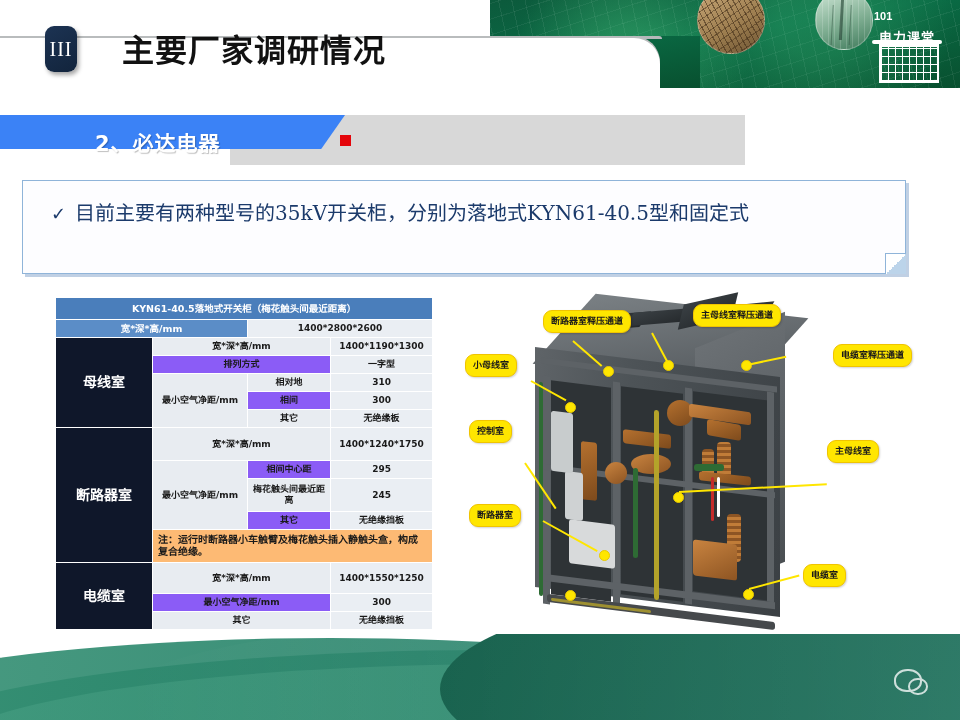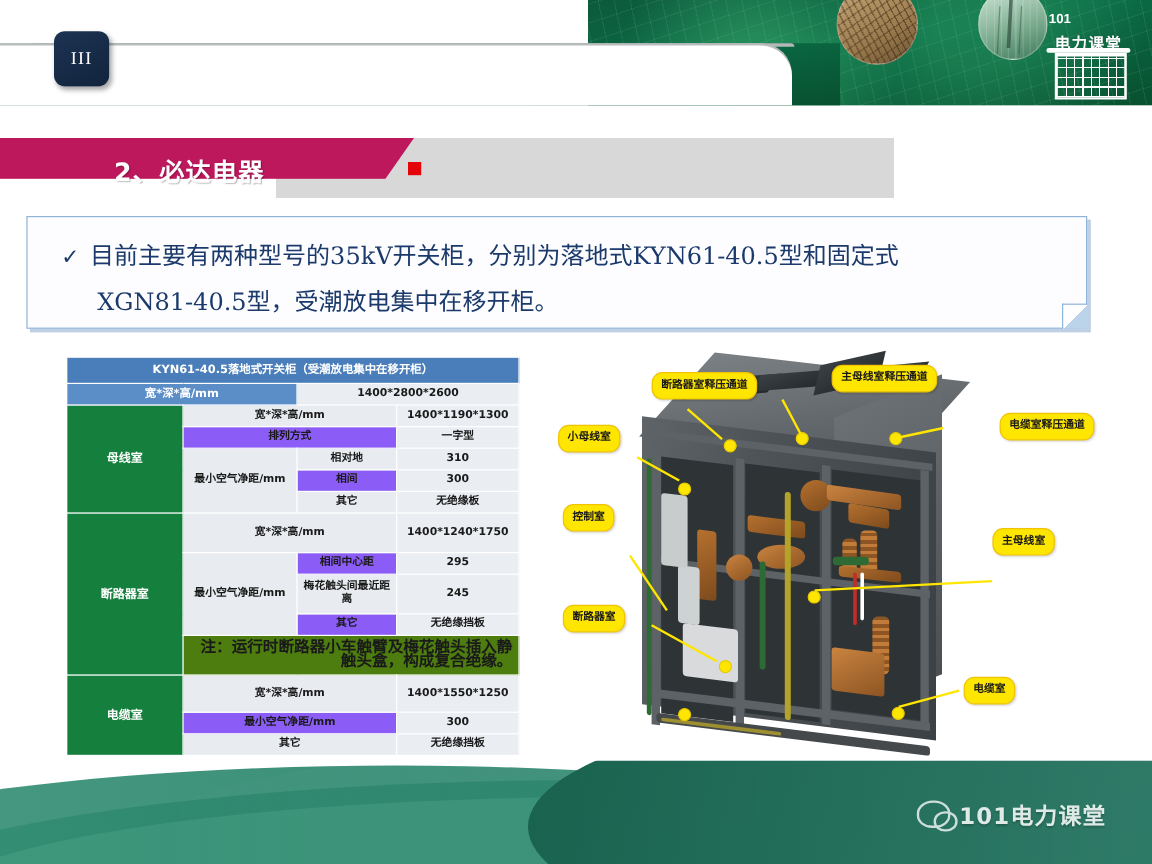--- a/index.html
+++ b/index.html
@@ -64,41 +64,41 @@
   .logo .house{
     position:absolute;left:9px;top:40px;width:56px;height:34px;
     border:2px solid #fff;border-top:3px solid #fff;
     background:repeating-linear-gradient(90deg,#fff 0 1px,rgba(255,255,255,0) 1px 7px),
                repeating-linear-gradient(0deg,#fff 0 1px,rgba(255,255,255,0) 1px 8px);
   }
   .logo .eave{position:absolute;left:2px;top:36px;width:70px;height:4px;background:#fff;border-radius:2px;}
 
   
   .title-badge{
-    position:absolute;left:45px;top:26px;width:46px;height:46px;border-radius:9px;
+    position:absolute;left:45px;top:26px;width:32px;height:46px;border-radius:9px;
     background:linear-gradient(150deg,#1c3353,#12243c);
     box-shadow:2px 3px 4px rgba(0,0,0,.35);
     color:#fff;display:flex;align-items:center;justify-content:center;
-    font-size:15px;letter-spacing:1px;font-family:"Liberation Serif",serif;
+    font-size:20px;letter-spacing:1px;font-family:"Liberation Serif",serif;
   }
   .title-text{
     position:absolute;left:122px;top:25px;
     font-size:32px;font-weight:bold;color:#111;letter-spacing:1px;
     font-family:"DejaVu Sans",sans-serif;
   }
 
   
   .banner-gray{
     position:absolute;left:230px;top:115px;width:515px;height:50px;background:#d8d8d8;
   }
   .banner-gray .sq{
     position:absolute;left:110px;top:20px;width:11px;height:11px;background:#e4050b;
   }
   .banner-red{
-    position:absolute;left:0;top:115px;width:345px;height:34px;background:#be185d;
+    position:absolute;left:0;top:115px;width:345px;height:34px;background:#3b82f6;
     clip-path:polygon(0 0,345px 0,310px 50px,0 50px);
   }
   .banner-red .btxt{
     position:absolute;left:95px;top:12px;color:#fff;font-size:21px;font-weight:bold;
     font-family:"DejaVu Sans",sans-serif;letter-spacing:1px;
     text-shadow:1px 1px 1px rgba(0,0,0,.25);
   }
 
   
   .textbox{
@@ -127,23 +127,23 @@
   }
   .tbl td{
     border:1px solid #ffffff;
     font-size:9px;font-weight:bold;color:#1a1a1a;text-align:center;
     padding:3px 2px;line-height:11px;
     font-family:"DejaVu Sans",sans-serif;
     background:#e8ecf1;
   }
   .tbl td.hdr{background:#4a7ebb;color:#fff;font-size:9.5px;padding:5px 2px;}
   .tbl td.sub{background:#5b8dc7;color:#fff;font-size:9.5px;}
-  .tbl td.grp{background:#15803d;color:#fff;font-size:10px;vertical-align:middle;}
+  .tbl td.grp{background:#0f172a;color:#fff;font-size:14px;vertical-align:middle;}
   .tbl td.note{
-    text-align:right;background:#4d7c0f;font-size:13px;padding:4px 5px;line-height:12px;
+    text-align:left;background:#fdba74;font-size:10px;padding:4px 5px;line-height:12px;
   }
   .tbl td.alt{background:#8b5cf6;}
   .tbl td.val{background:#eaeef3;}
 
   
   .diagram{position:absolute;left:455px;top:292px;width:490px;height:378px;overflow:hidden;}
   .cab{position:absolute;}
   .cabinet-body{
     position:absolute;left:80px;top:70px;width:245px;height:240px;
     background:linear-gradient(100deg,#5f6468 0%,#4d5357 35%,#3b4044 100%);
@@ -227,44 +227,44 @@
     <div class="circ c2"></div>
     <div class="logo">
       <div class="lmark">101</div>
       <div class="lname">电力课堂</div>
       <div class="eave"></div>
       <div class="house"></div>
     </div>
   </div>
 
   <div class="title-badge">III</div>
+  <div class="title-text">主要厂家调研情况</div>
 
   <div class="banner-gray">
     <div class="sq"></div>
   </div>
   <div class="banner-red">
     <div class="btxt">2、必达电器</div>
   </div>
 
   <div class="textbox">
     <div class="line l1"><span class="tick">✓</span><span>目前主要有两种型号的35kV开关柜，分别为落地式KYN61-40.5型和固定式</span></div>
-    <div class="line l2">XGN81-40.5型，受潮放电集中在移开柜。</div>
     <div class="fold"></div>
   </div>
 
   <table class="tbl">
     <colgroup>
       <col style="width:97px">
         <col style="width:95px">
         <col style="width:83px">
         <col style="width:102px">
     </colgroup>
     <tbody>
       <tr>
-        <td class="hdr" colspan="4">KYN61-40.5落地式开关柜（受潮放电集中在移开柜）</td>
+        <td class="hdr" colspan="4">KYN61-40.5落地式开关柜（梅花触头间最近距离）</td>
       </tr>
       <tr>
         <td class="sub" colspan="2">宽*深*高/mm</td>
         <td class="val" colspan="2">1400*2800*2600</td>
       </tr>
 
       <tr>
         <td class="grp" rowspan="5">母线室</td>
         <td colspan="2">宽*深*高/mm</td>
         <td class="val">1400*1190*1300</td>
@@ -407,17 +407,16 @@
   </div>
 
   <div class="bottom">
     <div class="wv wv1"></div>
     <div class="wv wv2"></div>
     <div class="wv wv4"></div>
     <div class="wv wv5"></div>
     <div class="wv wv3"></div>
     <div class="watermark">
       <span class="wechat"></span>
-      <span>101电力课堂</span>
     </div>
   </div>
 
 </div>
 
 </body></html>

